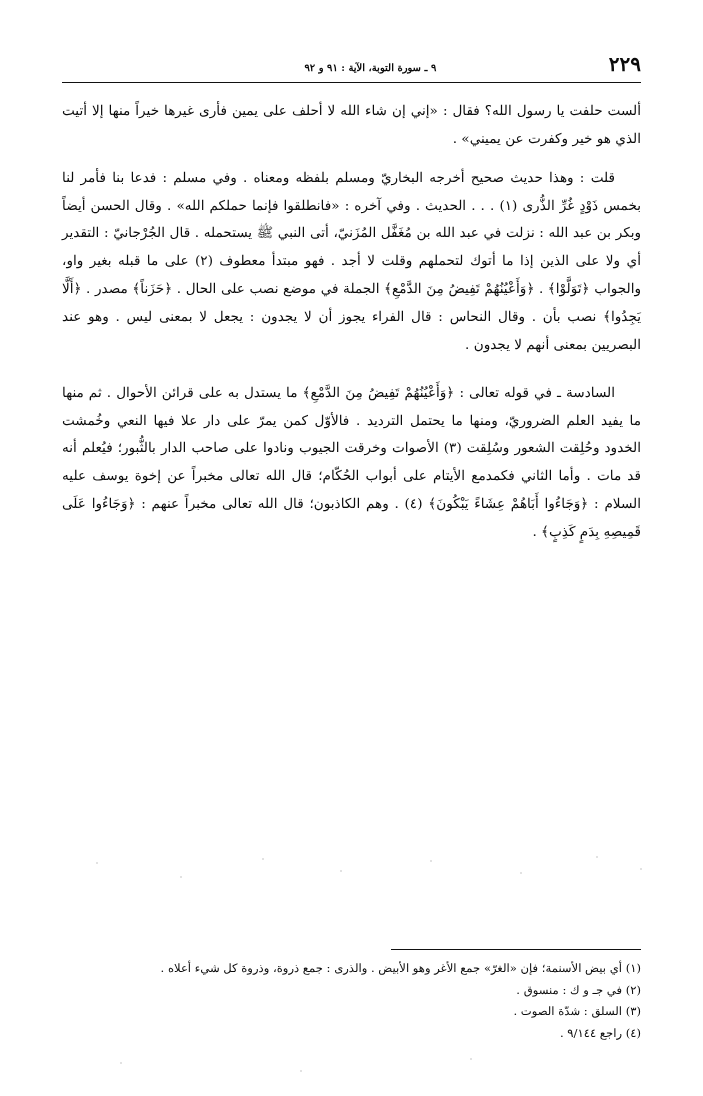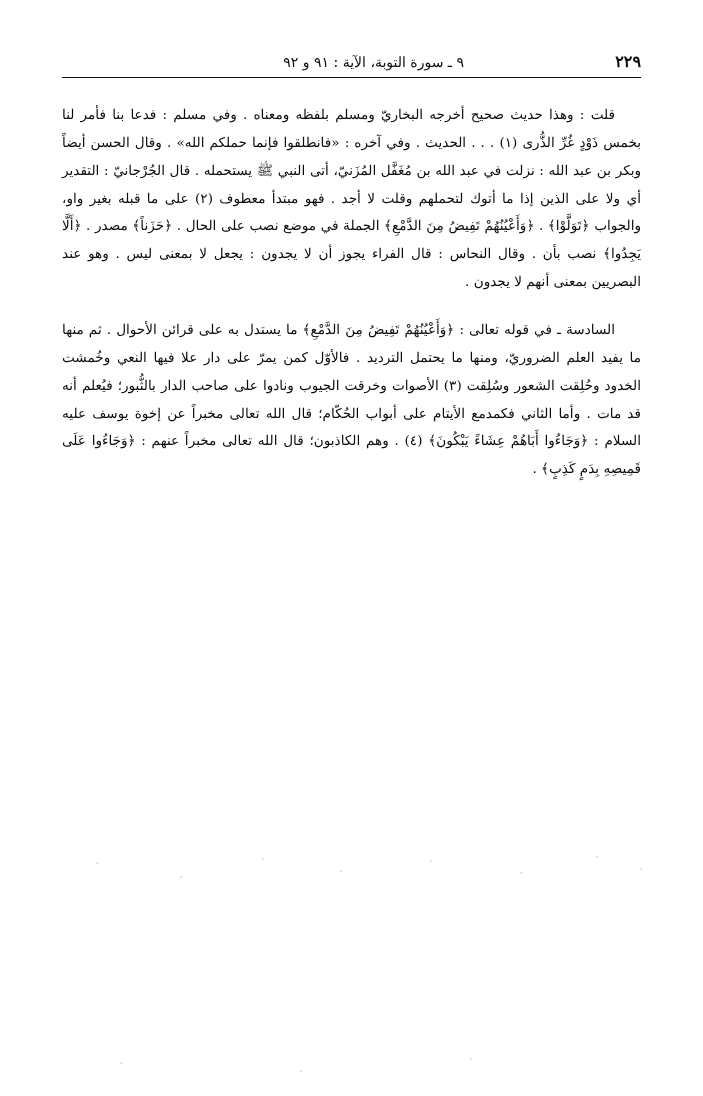--- a/index.html
+++ b/index.html
@@ -24,27 +24,27 @@
 
   
   .header {
     display: flex;
     align-items: baseline;
     justify-content: space-between;
     direction: rtl;
     margin-bottom: 6px;
   }
   .header .page-num {
-    font-size: 16px;
+    font-size: 20px;
     font-weight: bold;
     letter-spacing: 1px;
   }
   .header .running-title {
-    font-size: 14px;
-    font-weight: normal;
+    font-size: 10px;
+    font-weight: bold;
     flex: 1;
     text-align: center;
     padding-left: 40px;
   }
   .header .spacer { width: 30px; }
 
   .rule {
     border: 0;
     border-top: 1px solid #111;
     margin: 2px 0 14px 0;
@@ -103,27 +103,35 @@
 
   <div class="header">
     <span class="page-num">٢٢٩</span>
     <span class="running-title">٩ ـ سورة التوبة، الآية : ٩١ و ٩٢</span>
     <span class="spacer"></span>
   </div>
 
   <hr class="rule">
 
   <div class="body">
+    <p class="para">ألست حلفت يا رسول الله؟ فقال : «إني إن شاء الله لا أحلف على يمين فأرى غيرها خيراً منها إلا أتيت الذي هو خير وكفرت عن يميني» .</p>
     <div class="block-spacer"></div>
     <p class="para indent">قلت : وهذا حديث صحيح أخرجه البخاريّ ومسلم بلفظه ومعناه . وفي مسلم : فدعا بنا فأمر لنا بخمس ذَوْدٍ غُرِّ الذُّرى (١) . . . الحديث . وفي آخره : «فانطلقوا فإنما حملكم الله» . وقال الحسن أيضاً وبكر بن عبد الله : نزلت في عبد الله بن مُغَفَّل المُزَنيّ، أتى النبي ﷺ يستحمله . قال الجُرْجانيّ : التقدير أي ولا على الذين إذا ما أتوك لتحملهم وقلت لا أجد . فهو مبتدأ معطوف (٢) على ما قبله بغير واو، والجواب ﴿تَوَلَّوْا﴾ . ﴿وَأَعْيُنُهُمْ تَفِيضُ مِنَ الدَّمْعِ﴾ الجملة في موضع نصب على الحال . ﴿حَزَناً﴾ مصدر . ﴿أَلَّا يَجِدُوا﴾ نصب بأن . وقال النحاس : قال الفراء يجوز أن لا يجدون : يجعل لا بمعنى ليس . وهو عند البصريين بمعنى أنهم لا يجدون .</p>
     <div class="block-spacer"></div>
     <div class="block-spacer"></div>
     <p class="para indent">السادسة ـ في قوله تعالى : ﴿وَأَعْيُنُهُمْ تَفِيضُ مِنَ الدَّمْعِ﴾ ما يستدل به على قرائن الأحوال . ثم منها ما يفيد العلم الضروريّ، ومنها ما يحتمل الترديد . فالأوّل كمن يمرّ على دار علا فيها النعي وخُمشت الخدود وحُلِقت الشعور وسُلِقت (٣) الأصوات وخرقت الجيوب ونادوا على صاحب الدار بالثُّبور؛ فيُعلم أنه قد مات . وأما الثاني فكمدمع الأيتام على أبواب الحُكّام؛ قال الله تعالى مخبراً عن إخوة يوسف عليه السلام : ﴿وَجَاءُوا أَبَاهُمْ عِشَاءً يَبْكُونَ﴾ (٤) . وهم الكاذبون؛ قال الله تعالى مخبراً عنهم : ﴿وَجَاءُوا عَلَى قَمِيصِهِ بِدَمٍ كَذِبٍ﴾ .</p>
   </div>
 
+  <div class="footnotes">
+    <hr class="fn-rule">
+    <p class="fn"><span>(١) أي بيض الأسنمة؛ فإن «الغرّ» جمع الأغر وهو الأبيض . والذرى : جمع ذروة، وذروة كل شيء أعلاه .</span></p>
+    <p class="fn r" style="padding-left: 170px;"><span>(٢) في جـ و ك : منسوق .</span></p>
+    <p class="fn r" style="padding-left: 170px;"><span>(٣) السلق : شدّة الصوت .</span></p>
+    <p class="fn r" style="padding-left: 200px;"><span>(٤) راجع ٩/١٤٤ .</span></p>
+  </div>
 
 </div>
 
 <div class="speckle" style="left: 96px; top: 862px; width: 2px; height: 2px;"></div>
 <div class="speckle" style="left: 180px; top: 876px; width: 2px; height: 2px;"></div>
 <div class="speckle" style="left: 262px; top: 858px; width: 2px; height: 2px;"></div>
 <div class="speckle" style="left: 340px; top: 870px; width: 2px; height: 2px;"></div>
 <div class="speckle" style="left: 430px; top: 860px; width: 2px; height: 2px;"></div>
 <div class="speckle" style="left: 520px; top: 872px; width: 2px; height: 2px;"></div>
 <div class="speckle" style="left: 596px; top: 856px; width: 2px; height: 2px;"></div>

